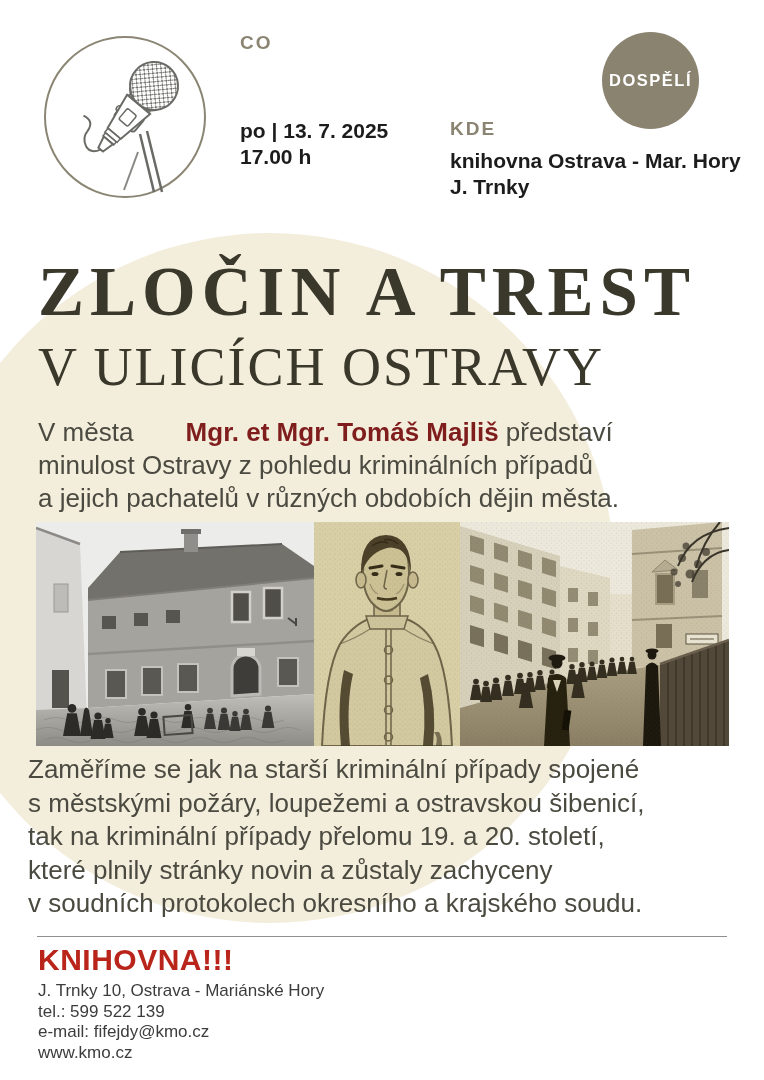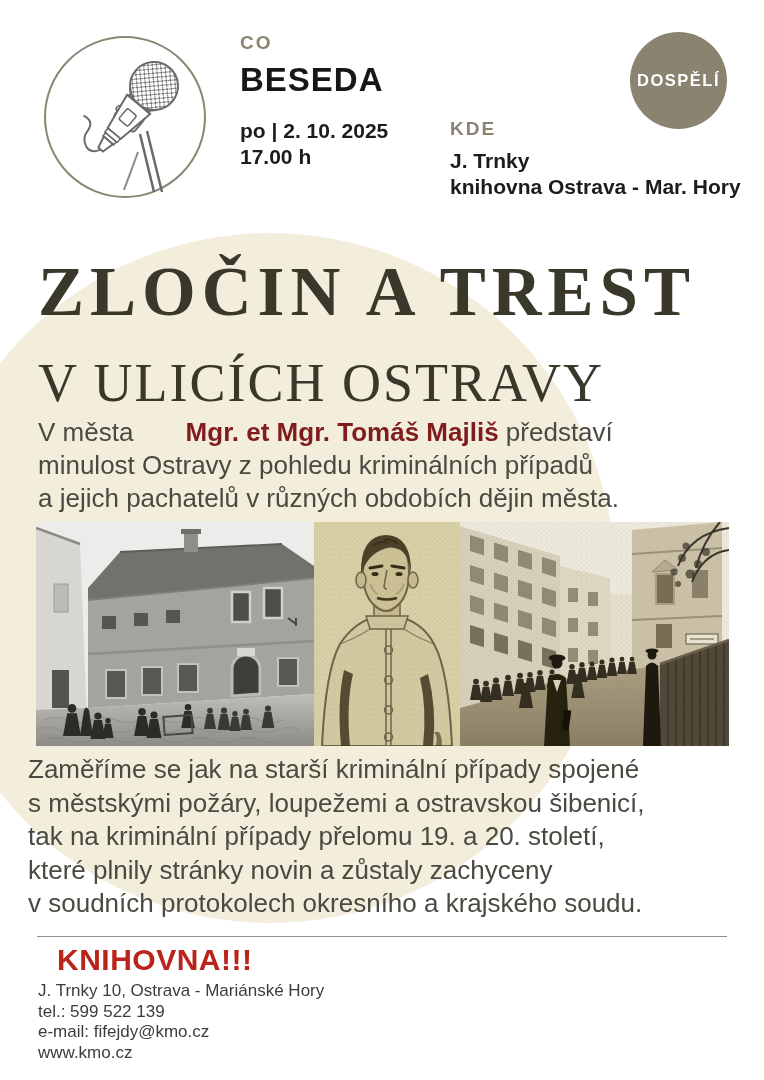--- a/index.html
+++ b/index.html
@@ -17,44 +17,44 @@
   .mic-badge{position:absolute;left:42px;top:34px;width:166px;height:166px;}
 
   .label{font-size:19px;font-weight:700;letter-spacing:2px;color:var(--accent-olive);}
   .co-block{position:absolute;left:240px;top:32px;}
   .what{margin-top:7px;font-size:33px;font-weight:700;letter-spacing:1px;color:#171717;}
   .kdy-block{position:absolute;left:240px;top:118px;}
   .kde-block{position:absolute;left:450px;top:118px;}
   .value{font-size:21px;font-weight:700;color:#1c1c1c;line-height:26px;}
   .kdy-block .label,.kde-block .label{margin-bottom:8px;}
 
-  .badge{position:absolute;left:630px;top:32px;width:97px;height:97px;border-radius:50%;
+  .badge{position:absolute;left:602px;top:32px;width:97px;height:97px;border-radius:50%;
     background:var(--badge-bg);display:flex;align-items:center;justify-content:center;
     color:#fff;font-size:16.5px;font-weight:700;letter-spacing:1.5px;}
 
   .title1{position:absolute;left:38px;top:258px;font-family:"Liberation Serif",serif;
     font-size:69px;font-weight:700;letter-spacing:6px;line-height:1;color:var(--title-ink);white-space:nowrap;text-align:center;}
-  .title2{position:absolute;left:38px;top:356px;font-family:"Liberation Serif",serif;
+  .title2{position:absolute;left:38px;top:340px;font-family:"Liberation Serif",serif;
     font-size:54px;font-weight:400;letter-spacing:2px;line-height:1;color:var(--title-ink);white-space:nowrap;}
 
   .intro{position:absolute;left:38px;top:416px;font-size:26px;line-height:33px;
     color:var(--body-ink);white-space:pre-line;}
   .intro .speaker{font-weight:700;color:#7f1d1d;margin-left:45px;}
 
   .photos{position:absolute;left:36px;top:522px;display:flex;}
   .photos svg{display:block;}
 
   .description{position:absolute;left:28px;top:753px;font-size:26px;line-height:33.5px;
     color:var(--body-ink);white-space:pre-line;}
 
   .rule{position:absolute;left:37px;top:936px;width:690px;border:none;
     border-top:1.5px solid #8f8f8f;}
 
   .brand{position:absolute;left:38px;top:943px;font-size:30px;font-weight:700;
-    letter-spacing:0.5px;color:var(--brand-red);margin-left:19px;}
+    letter-spacing:0.5px;color:var(--brand-red);}
   .contact{position:absolute;left:38px;top:981px;font-size:17px;line-height:20.5px;color:#3c3c3c;}
 </style>
 </head>
 <body>
 
 <div class="poster">
 
   <div class="backdrop-circle"></div>
 
   <div class="mic-badge">
@@ -83,32 +83,31 @@
         <rect x="62" y="-8" width="5" height="16" fill="#ffffff" stroke="#6a6a66" stroke-width="1.5"></rect>
         <rect x="67" y="-7" width="4" height="14" fill="#ffffff" stroke="#6a6a66" stroke-width="1.5"></rect>
         <polygon points="71,-6 83,-3 83,3 71,6" fill="#ffffff" stroke="#6a6a66" stroke-width="2"></polygon>
         <path d="M83,0 q10,5 7,13 q-4,9 -13,9 q-12,1 -9,13" fill="none" stroke="#6a6a66" stroke-width="2"></path>
       </g>
     </svg>
   </div>
 
   <div class="co-block">
     <div class="label">CO</div>
-    <div class="what">BESEDA</div>
   </div>
 
   <div class="kdy-block">
-    <div class="value">po | 2. 10. 2025</div>
+    <div class="value">po | 13. 7. 2025</div>
     <div class="value">17.00 h</div>
   </div>
 
   <div class="kde-block">
     <div class="label">KDE</div>
+    <div class="value">knihovna Ostrava - Mar. Hory</div>
     <div class="value">J. Trnky</div>
-    <div class="value">knihovna Ostrava - Mar. Hory</div>
   </div>
 
   <div class="badge">DOSPĚLÍ</div>
 
   <div class="title1">ZLOČIN A TREST</div>
   <div class="title2">V ULICÍCH OSTRAVY</div>
 
   <div class="intro"><span>V města </span><span class="speaker">Mgr. et Mgr. Tomáš Majliš</span><span> představí
 minulost Ostravy z pohledu kriminálních případů
 a jejich pachatelů v různých obdobích dějin města.</span></div>

